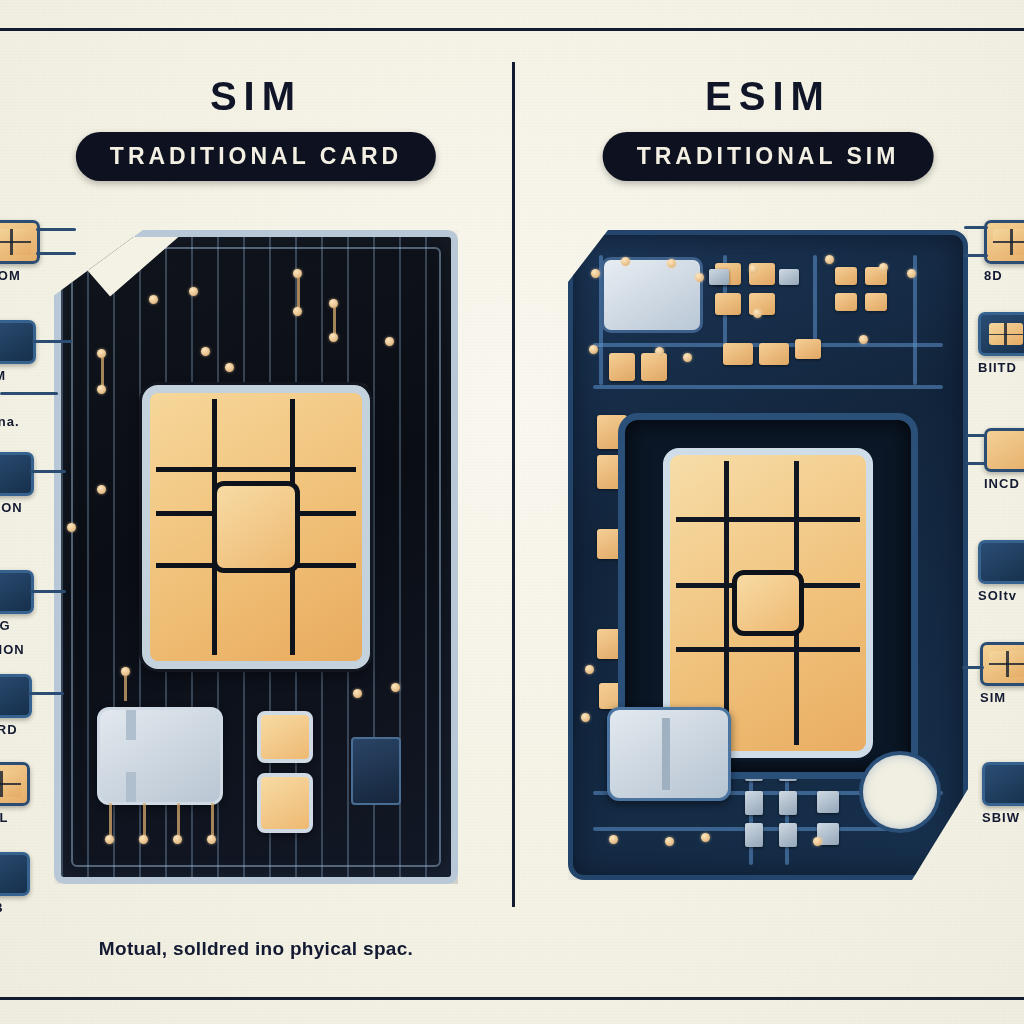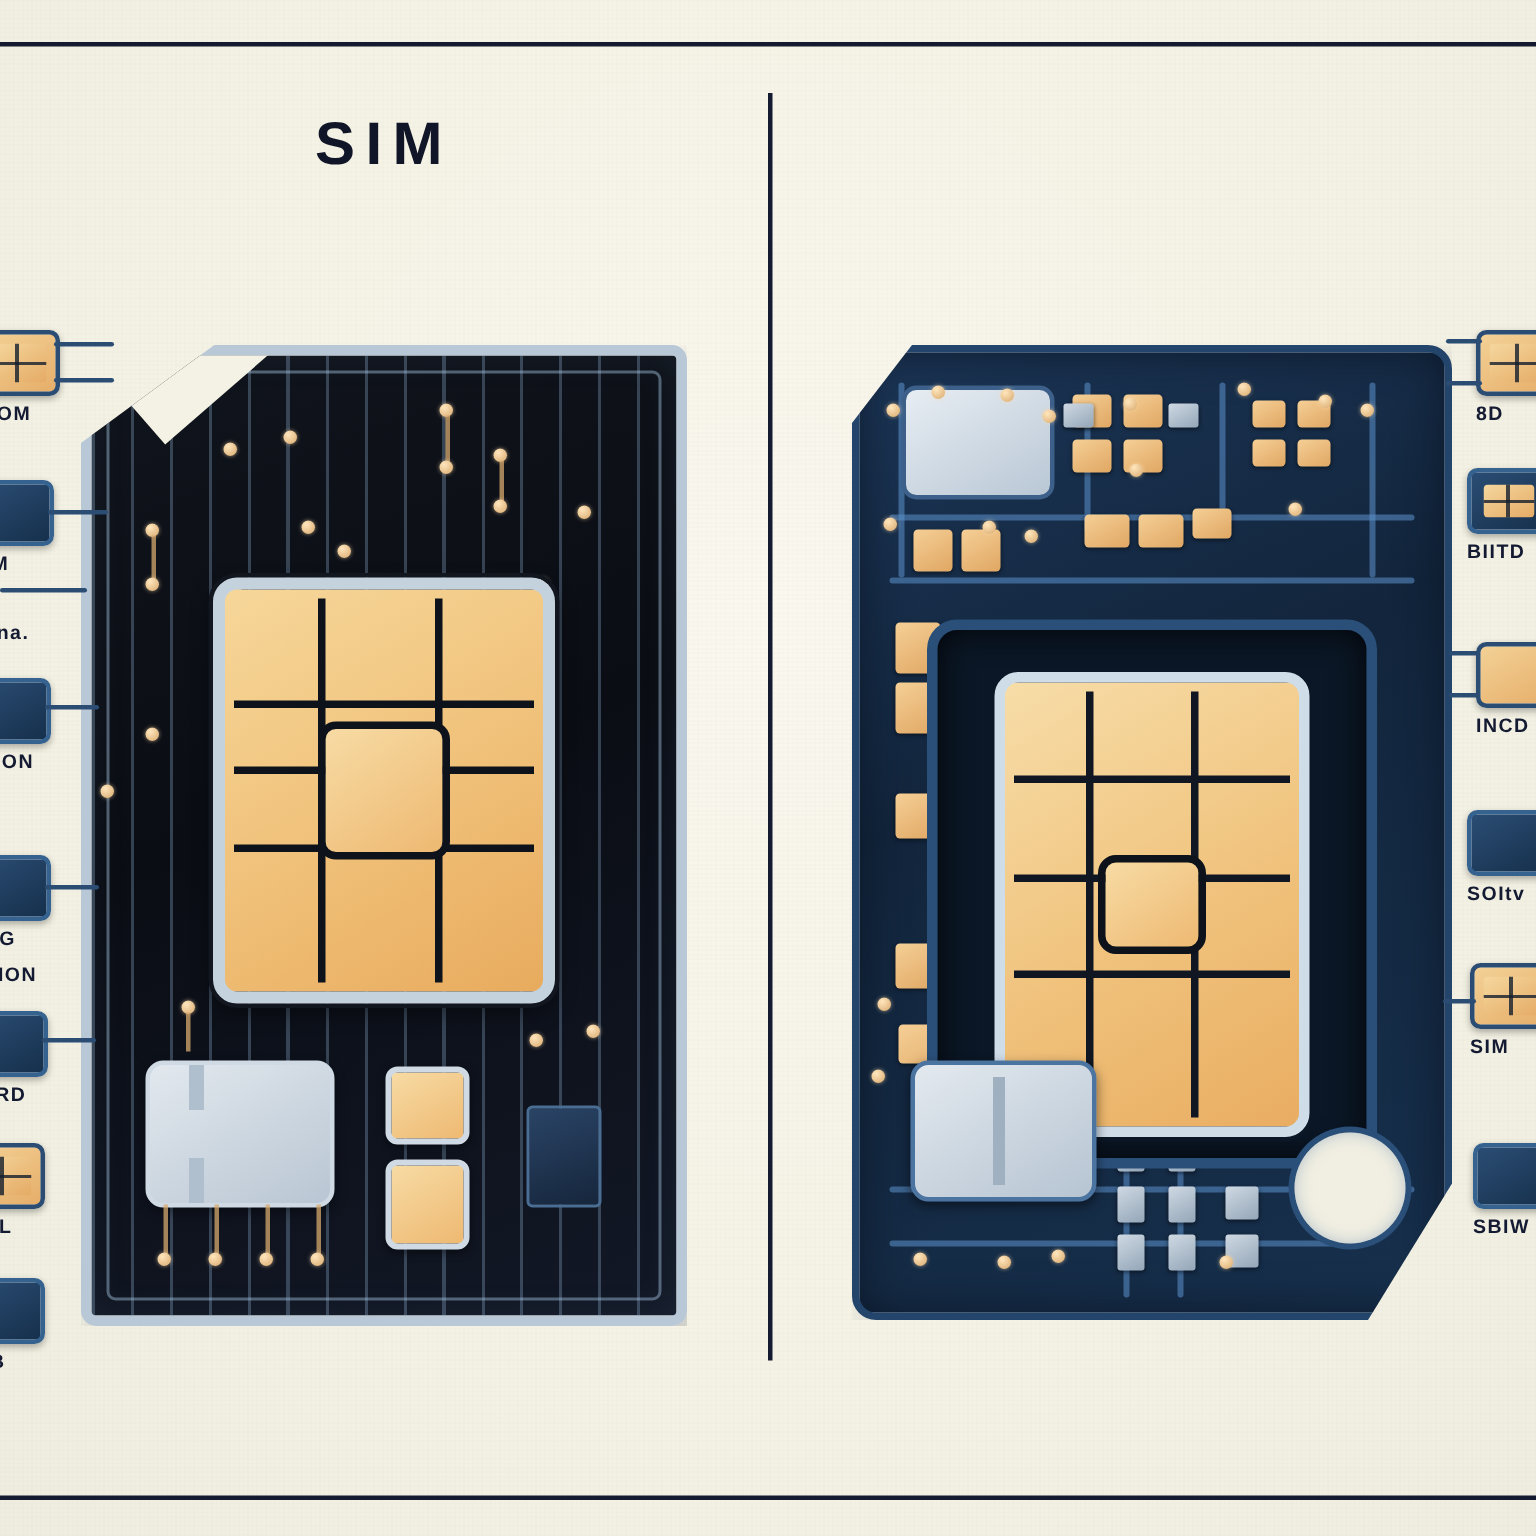--- a/index.html
+++ b/index.html
@@ -192,20 +192,21 @@
 <div class="canvas">
 
   <div class="grain"></div>
   <div class="rule top"></div>
   <div class="rule bottom"></div>
   <div class="divider"></div>
 
   <div class="panel left">
 
     <div class="title">SIM</div>
+    <div class="pill">TRADITIONAL CARD</div>
 
     <div class="art">
       <div class="simcard">
         <div class="vlines"></div>
         <div class="innerframe"></div>
 
         <div class="dot" style="left:88px;top:58px;"></div>
         <div class="dot" style="left:128px;top:50px;"></div>
         <div class="dot" style="left:232px;top:32px;"></div>
         <div class="trace" style="left:236px;top:40px;width:3px;height:32px;"></div>
@@ -246,24 +247,27 @@
         <div class="trace" style="left:116px;top:566px;width:3px;height:34px;"></div>
         <div class="trace" style="left:150px;top:566px;width:3px;height:34px;"></div>
         <div class="dot" style="left:44px;top:598px;"></div>
         <div class="dot" style="left:78px;top:598px;"></div>
         <div class="dot" style="left:112px;top:598px;"></div>
         <div class="dot" style="left:146px;top:598px;"></div>
         <div class="notch"></div>
       </div>
     </div>
 
+    <div class="caption">Motual, solldred ino phyical spac.</div>
   </div>
 
   <div class="panel right">
 
+    <div class="title">ESIM</div>
+    <div class="pill">TRADITIONAL SIM</div>
 
     <div class="art">
       <div class="esim">
 
         <div class="pcbtrace" style="left:20px;top:108px;width:350px;height:4px;"></div>
         <div class="pcbtrace" style="left:20px;top:150px;width:350px;height:4px;"></div>
         <div class="pcbtrace" style="left:26px;top:20px;width:4px;height:130px;"></div>
         <div class="pcbtrace" style="left:340px;top:20px;width:4px;height:130px;"></div>
         <div class="pcbtrace" style="left:150px;top:20px;width:4px;height:100px;"></div>
         <div class="pcbtrace" style="left:240px;top:20px;width:4px;height:100px;"></div>

